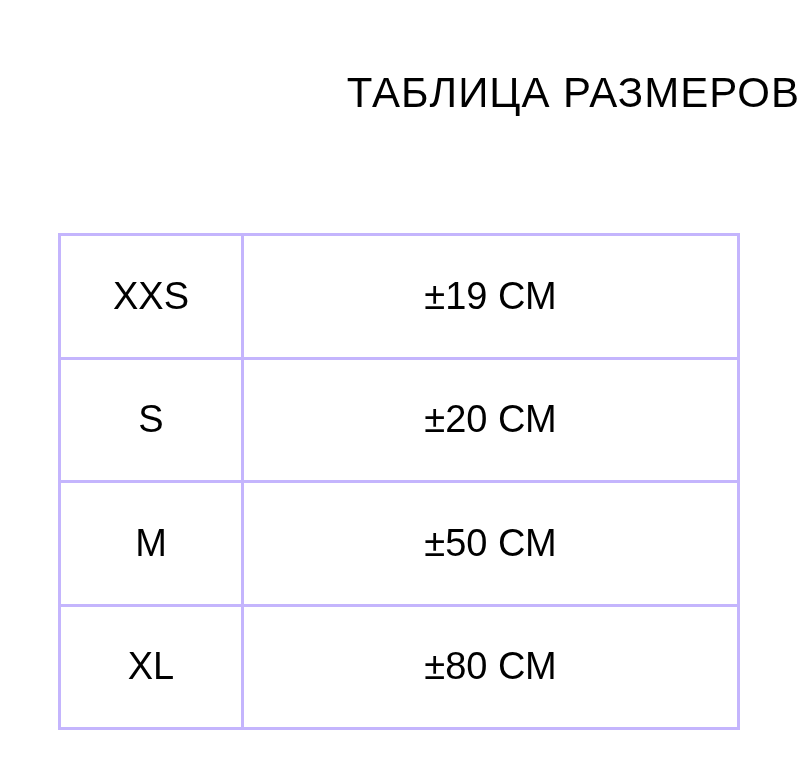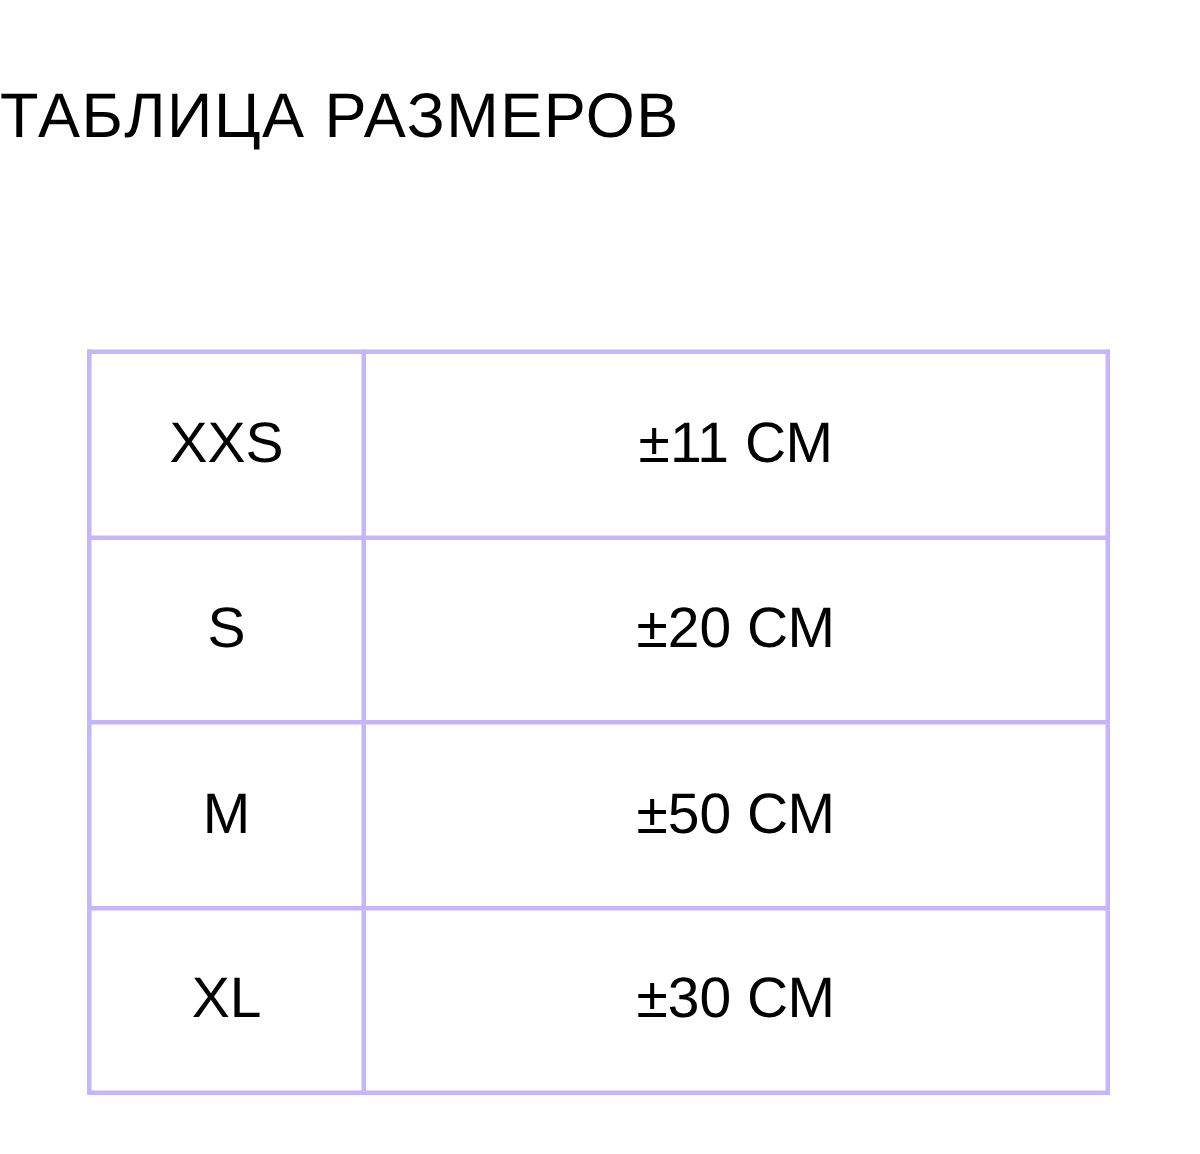--- a/index.html
+++ b/index.html
@@ -10,24 +10,24 @@
     width: 800px;
     height: 769px;
     background: #ffffff;
     font-family: "Liberation Sans", sans-serif;
     color: #000000;
     position: relative;
     overflow: hidden;
   }
   .page-title {
     position: absolute;
-    top: 52px;
+    top: 68px;
     left: 0;
     width: 100%;
-    text-align: left;
+    text-align: right;
     font-size: 42px;
     line-height: 50px;
     letter-spacing: 1px;
     color: #000000;
     white-space: nowrap;
   }
   table.size-table {
     position: absolute;
     left: 58px;
     top: 233px;
@@ -55,28 +55,28 @@
 </style>
 </head>
 <body>
 
 <div class="page-title">ТАБЛИЦА РАЗМЕРОВ</div>
 
 <table class="size-table">
   <tbody>
     <tr>
       <td class="col-size">XXS</td>
-      <td class="col-value">±11 СМ</td>
+      <td class="col-value">±19 СМ</td>
     </tr>
     <tr>
       <td class="col-size">S</td>
       <td class="col-value">±20 СМ</td>
     </tr>
     <tr>
       <td class="col-size">M</td>
       <td class="col-value">±50 СМ</td>
     </tr>
     <tr>
       <td class="col-size">XL</td>
-      <td class="col-value">±30 СМ</td>
+      <td class="col-value">±80 СМ</td>
     </tr>
   </tbody>
 </table>
 
 </body></html>

